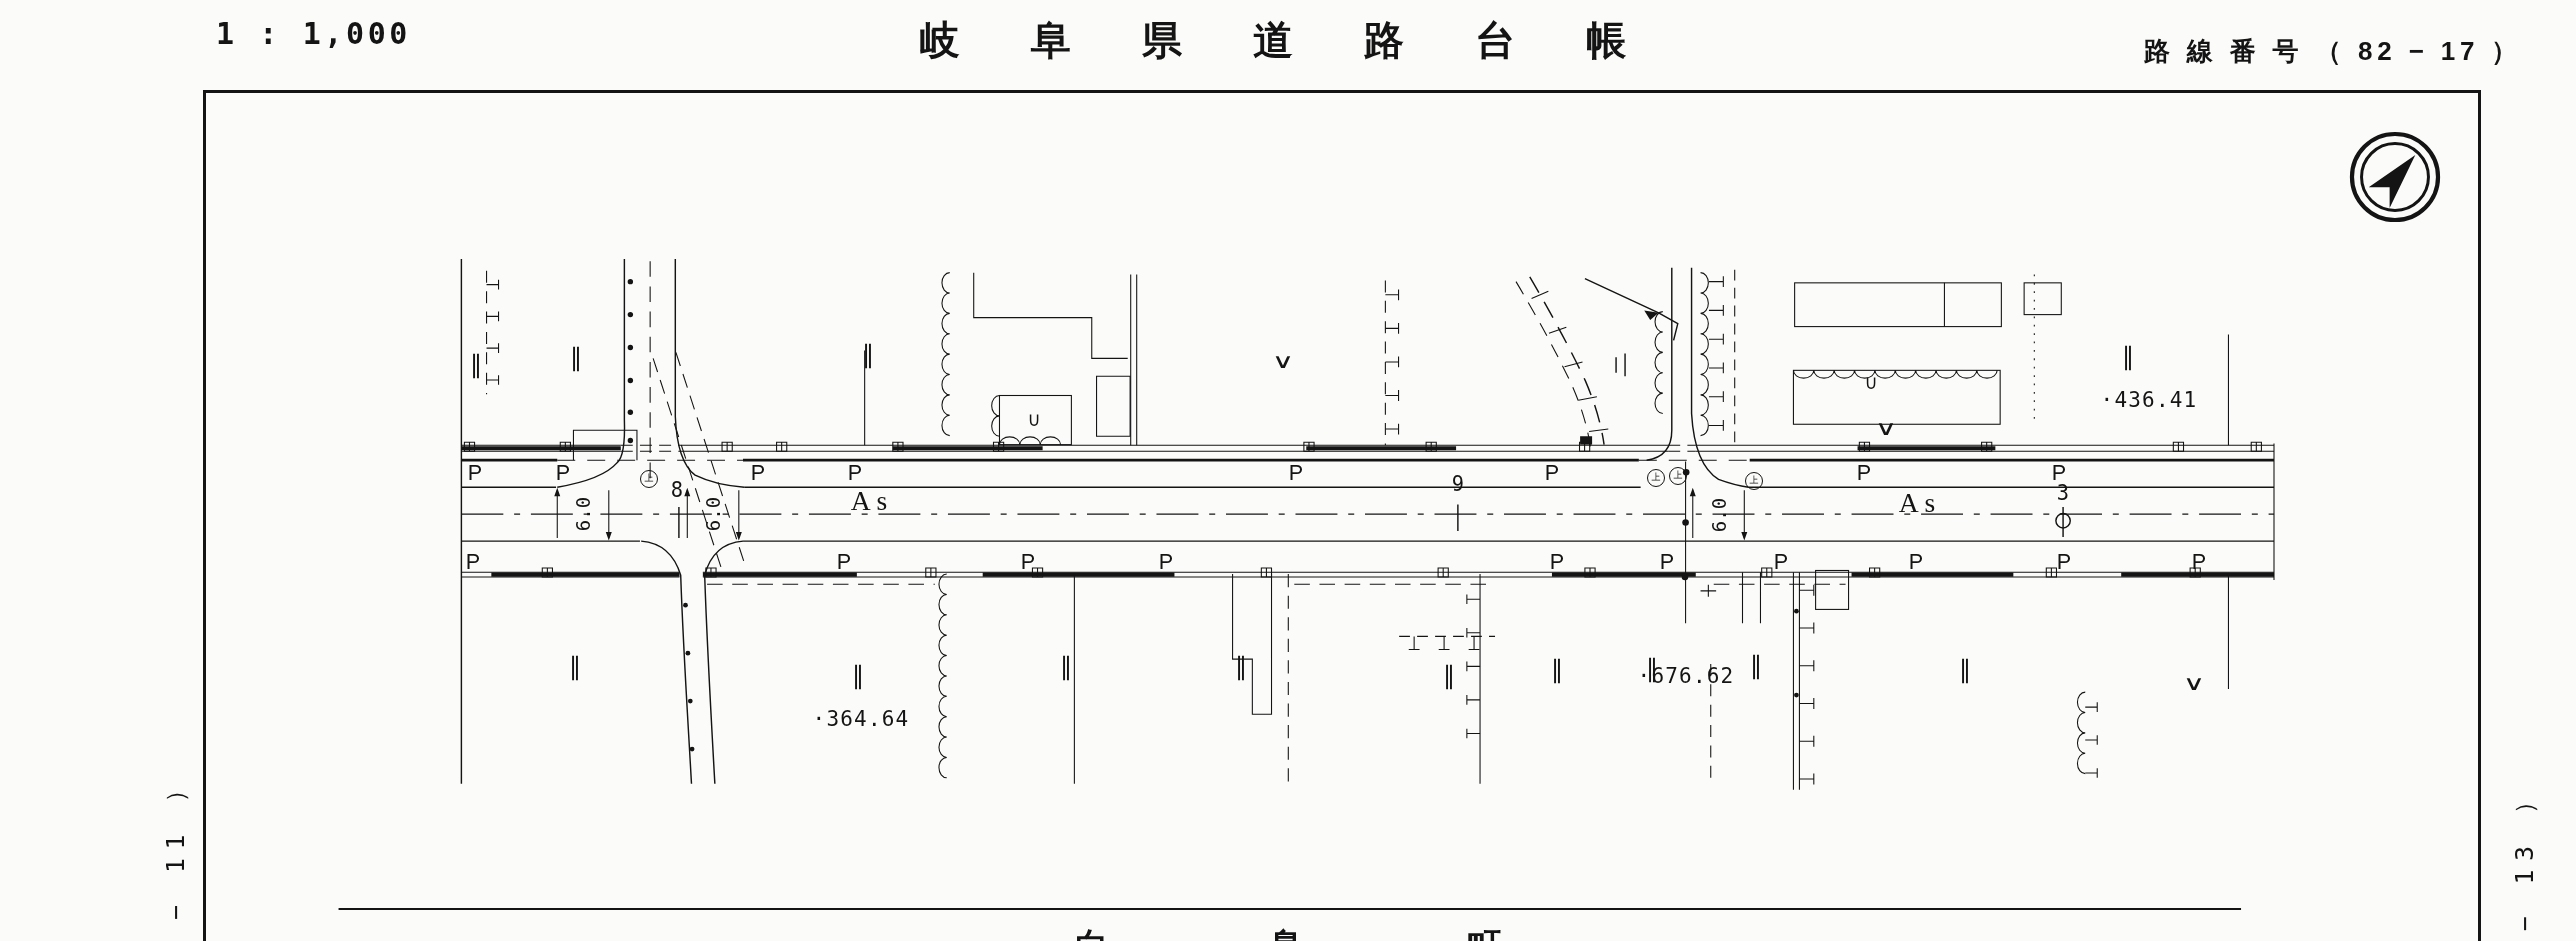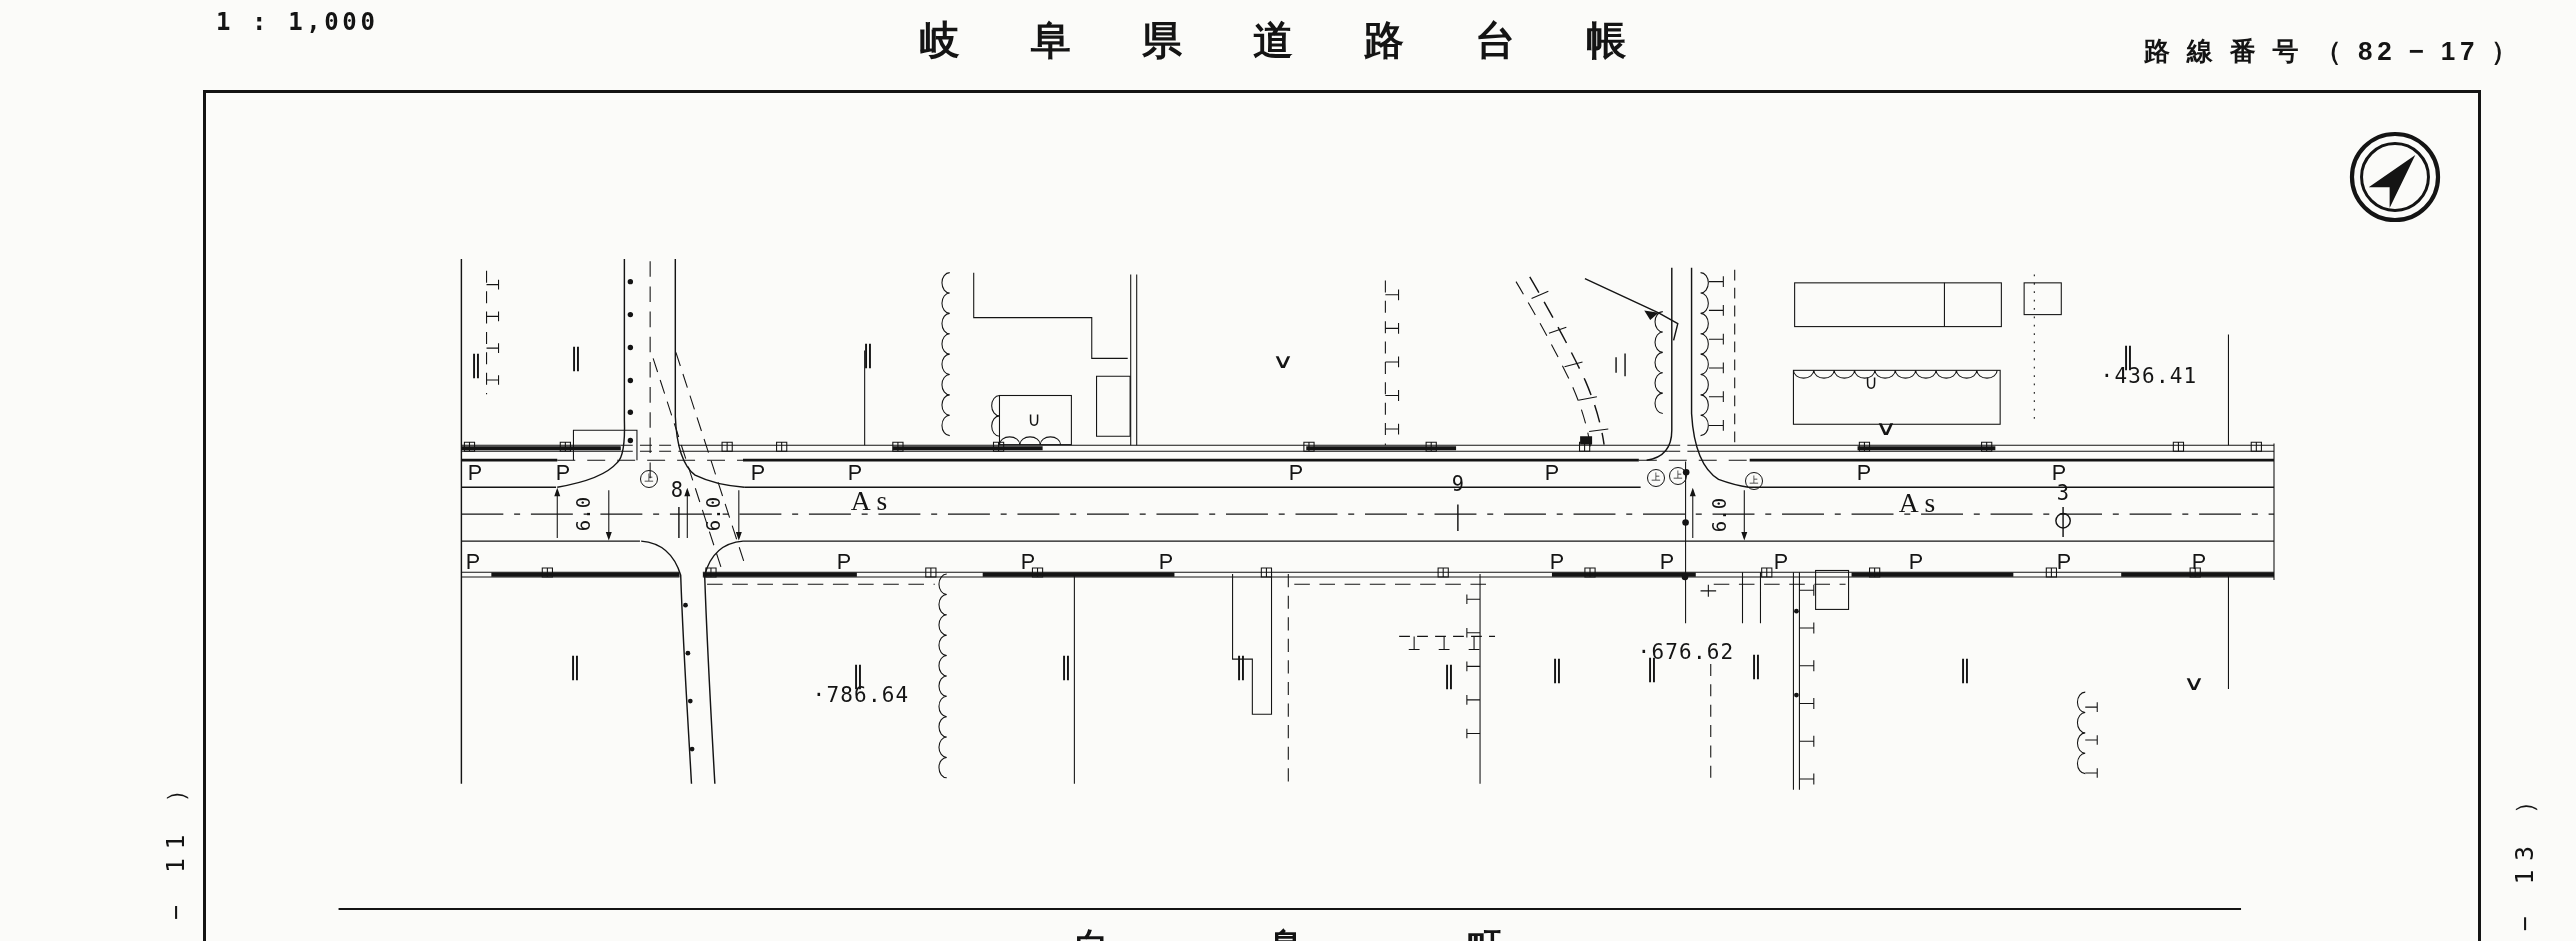--- a/index.html
+++ b/index.html
@@ -1,20 +1,20 @@
 <!DOCTYPE html>
 <html style="font-size:9.6px"><head>
 <meta charset="utf-8">
 <style>
   html,body{margin:0;padding:0;background:#fbfbf9;}
   body{position:relative;width:2576px;height:942px;overflow:hidden;
        font-family:"Liberation Sans",sans-serif;color:#141414;}
   .abs{position:absolute;}
   
-  #hdr-scale{left:216px;top:8px;font-size:24px;letter-spacing:3.6px;font-weight:bold;
+  #hdr-scale{left:216px;top:16px;font-size:30px;letter-spacing:3.6px;font-weight:bold;
              font-family:"DejaVu Sans Mono",monospace;}
   #hdr-title{left:0;top:13px;width:2576px;text-align:center;font-size:40px;font-weight:bold;
              letter-spacing:30px;}
   #hdr-route{right:54px;top:34px;font-size:26px;letter-spacing:4.8px;font-weight:bold;}
   
   #frame{left:203px;top:90px;width:2272px;height:899px;
          border-top:3.6px solid #141414;border-left:3px solid #141414;border-right:3px solid #141414;}
   
   .edge{font-size:25px;letter-spacing:8.4px;white-space:nowrap;
         transform:translate(-50%,-50%) rotate(-90deg);font-family:"DejaVu Sans Mono",monospace;}
@@ -23,21 +23,21 @@
   
   #place{left:0;top:923px;width:2576px;text-align:center;font-size:34px;font-weight:bold;
          letter-spacing:162px;text-indent:162px;}
   
   .anno{position:absolute;transform:translate(-50%,-50%);white-space:nowrap;line-height:1;}
   .p{font-size:21.6px;}
   .as{font-size:27.6px;letter-spacing:6px;font-family:Liberation Serif, serif;}
   .sta{font-size:20.4px;font-family:"DejaVu Sans Mono",monospace;}
   .wid{font-size:19px;font-family:"DejaVu Sans Mono",monospace;
        transform:translate(-50%,-50%) rotate(-90deg);}
-  .elev{font-size:21px;font-family:"DejaVu Sans Mono",monospace;letter-spacing:1.2px;}
+  .elev{font-size:21px;font-family:"DejaVu Sans Mono",monospace;letter-spacing:1.2px;margin-top:24px;}
   .fld{font-size:25px;}
   .chk{font-size:20.4px;transform:translate(-50%,-50%) scaleX(1.5);}
   .umk{font-size:18px;transform:translate(-50%,-50%) scaleY(1.1);}
   .mh{width:16px;height:16px;border:1.5px solid #141414;border-radius:50%;
       font-size:9px;line-height:15px;text-align:center;}
   svg{position:absolute;left:0;top:0;}
   .ln{fill:none;stroke:#141414;stroke-width:1.8px;}
   .ln2{fill:none;stroke:#141414;stroke-width:2.4px;}
   .thk{fill:none;stroke:#141414;stroke-width:4.5px;}
   .hvy{fill:none;stroke:#141414;stroke-width:7px;}
@@ -200,21 +200,21 @@
     <span class="anno p" style="left: 2199px; top: 562px;">P</span>
     <span class="anno as" style="left: 872px; top: 501px;">As</span>
     <span class="anno as" style="left: 1920px; top: 503px;">As</span>
     <span class="anno sta" style="left: 677px; top: 490px;">8</span>
     <span class="anno sta" style="left: 1458px; top: 484px;">9</span>
     <span class="anno sta" style="left: 2063px; top: 493px;">3</span>
     <span class="anno wid" style="left: 583px; top: 514px;">6.0</span>
     <span class="anno wid" style="left: 713px; top: 514px;">6.0</span>
     <span class="anno wid" style="left: 1719px; top: 515px;">6.0</span>
     <span class="anno elev" style="left: 2149px; top: 376px;">·436.41</span>
-    <span class="anno elev" style="left: 861px; top: 695px;">·786.64</span>
+    <span class="anno elev" style="left: 861px; top: 695px;">·364.64</span>
     <span class="anno elev" style="left: 1686px; top: 652px;">·676.62</span>
     <span class="anno fld" style="left: 476px; top: 364px;">∥</span>
     <span class="anno fld" style="left: 576px; top: 357px;">∥</span>
     <span class="anno fld" style="left: 868px; top: 354px;">∥</span>
     <span class="anno fld" style="left: 2128px; top: 356px;">∥</span>
     <span class="anno fld" style="left: 575px; top: 666px;">∥</span>
     <span class="anno fld" style="left: 858px; top: 675px;">∥</span>
     <span class="anno fld" style="left: 1066px; top: 666px;">∥</span>
     <span class="anno fld" style="left: 1241px; top: 666px;">∥</span>
     <span class="anno fld" style="left: 1449px; top: 675px;">∥</span>

